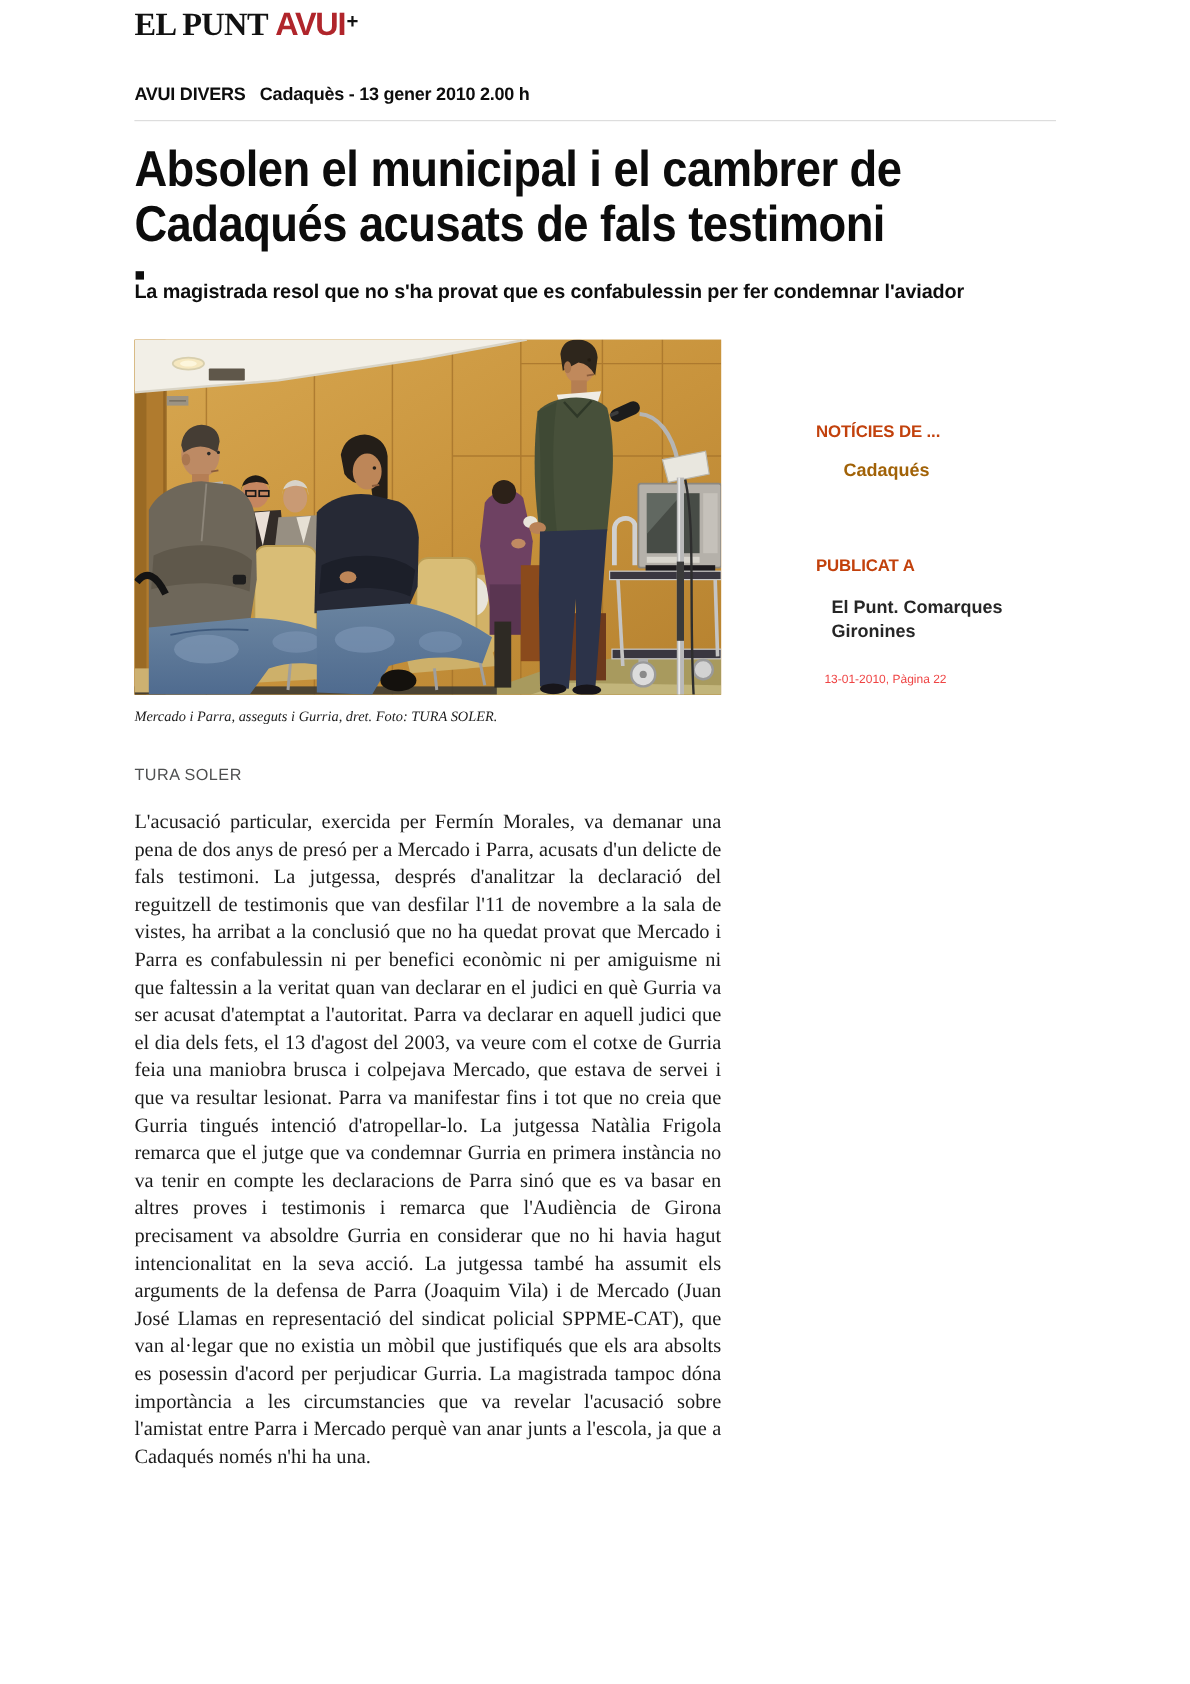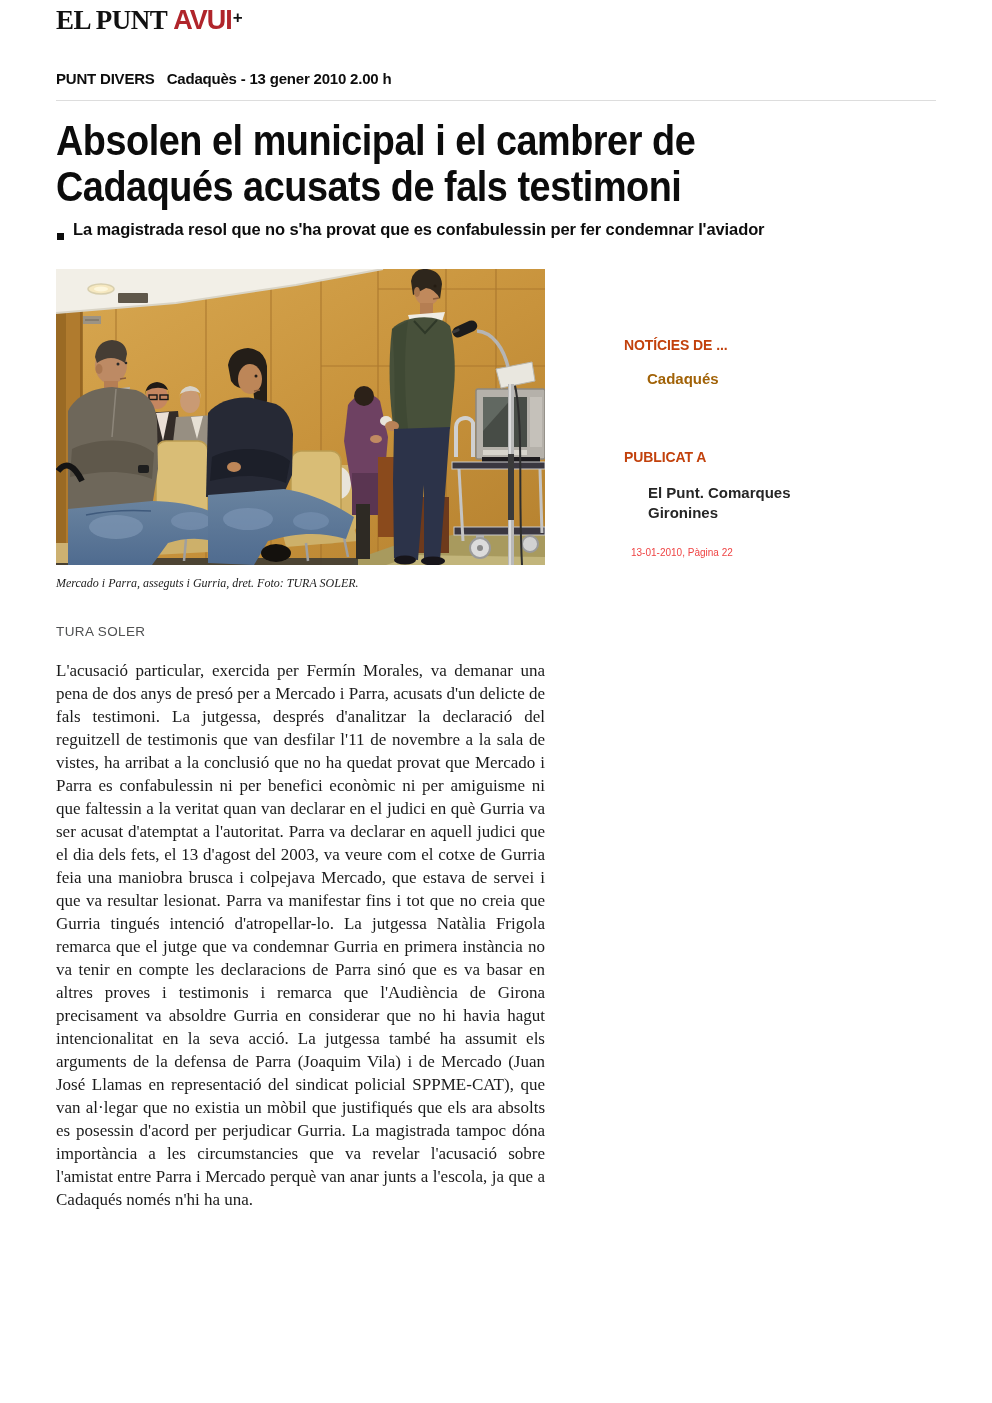--- a/index.html
+++ b/index.html
@@ -1,20 +1,20 @@
 <!DOCTYPE html>
 <html lang="ca"><head>
 <meta charset="utf-8">
 <style>
   html,body{margin:0;padding:0;}
   body{
     width:992px;height:1403px;overflow:hidden;background:#ffffff;
     font-family:"Liberation Sans",sans-serif;color:#1b1b1b;position:relative;
   }
-  .page{padding:0 56px;}
+  .page{padding:0 112px;}
   
   .masthead{padding-top:5px;height:32px;}
   .brand{display:inline-block;cursor:pointer;white-space:nowrap;}
   .brand-black{
     font-family:"Liberation Serif",serif;font-weight:bold;font-size:27px;
     letter-spacing:-0.5px;color:#111111;
   }
   .brand-red{
     font-family:"Liberation Sans",sans-serif;font-weight:900;font-size:27px;
     letter-spacing:-1px;color:#b0252b;margin-left:6px;
@@ -27,21 +27,21 @@
   .kicker{margin-top:33px;font-size:15px;font-weight:bold;color:#0d0d0d;letter-spacing:-0.2px;}
   .kicker .section{margin-right:12px;}
   .rule{margin-top:13px;border-top:1px solid #dddddd;height:0;}
   
   h1.headline{
     margin:17px 0 0;font-size:42px;line-height:46px;font-weight:900;
     letter-spacing:-0.5px;color:#0c0c0c;width:800px;
     transform:scaleX(0.9);transform-origin:0 0;
   }
   
-  .subhead{margin-top:9px;display:flex;align-items:flex-end;}
+  .subhead{margin-top:9px;display:flex;align-items:flex-start;flex-direction:column;}
   .subhead .bullet{
     flex:0 0 auto;width:7px;height:7px;background:#0d0d0d;margin:7px 9px 0 1px;
   }
   .subhead .subhead-text{font-size:16.5px;line-height:21px;font-weight:bold;color:#0d0d0d;letter-spacing:-0.1px;}
   
   .content{margin-top:29px;display:flex;align-items:flex-start;}
   .col-main{width:489px;flex:0 0 auto;}
   .col-side{margin-left:79px;width:208px;flex:0 0 auto;padding-top:68px;}
   
   .photo-wrap{width:489px;height:296px;overflow:hidden;background:#c8963f;}
@@ -51,36 +51,36 @@
   }
   .byline{margin-top:31px;font-size:13.5px;color:#4f5051;letter-spacing:0.4px;}
   .body-text{
     margin-top:20px;width:489px;font-family:"Liberation Serif",serif;
     font-size:17px;line-height:23px;text-align:justify;color:#1b1b1b;
   }
   
   .sb-label{font-size:14px;font-weight:bold;color:#c2410c;letter-spacing:-0.1px;}
   .sb-link{margin:17px 0 0 23px;font-size:15px;font-weight:bold;color:#a16207;cursor:pointer;}
   .sb-block2{margin-top:62px;}
-  .sb-pub{margin:18px 0 0 24px;font-size:15px;font-weight:bold;color:#262626;cursor:pointer;line-height:20px;}
+  .sb-pub{margin:18px 0 0 13px;font-size:15px;font-weight:bold;color:#262626;cursor:pointer;line-height:20px;}
   .sb-date{margin:20px 0 0 7px;font-size:10px;color:#ef4444;line-height:20px;}
 </style>
 </head>
 <body>
 
 <div class="page">
 
   <div class="masthead">
     <span class="brand">
       <span class="brand-black">EL PUNT</span><span class="brand-red">AVUI</span><span class="brand-plus">+</span>
     </span>
   </div>
 
   <div class="kicker">
-    <span class="section">PUNT DIVERS</span><span>Cadaquès - 13 gener 2010 2.00 h</span>
+    <span class="section">AVUI DIVERS</span><span>Cadaquès - 13 gener 2010 2.00 h</span>
   </div>
   <div class="rule"></div>
 
   <h1 class="headline">Absolen el municipal i el cambrer de Cadaqués acusats de fals testimoni</h1>
   <div class="subhead">
     <span class="bullet"></span>
     <span class="subhead-text">La magistrada resol que no s'ha provat que es confabulessin per fer condemnar l'aviador</span>
   </div>
 
   <div class="content">

